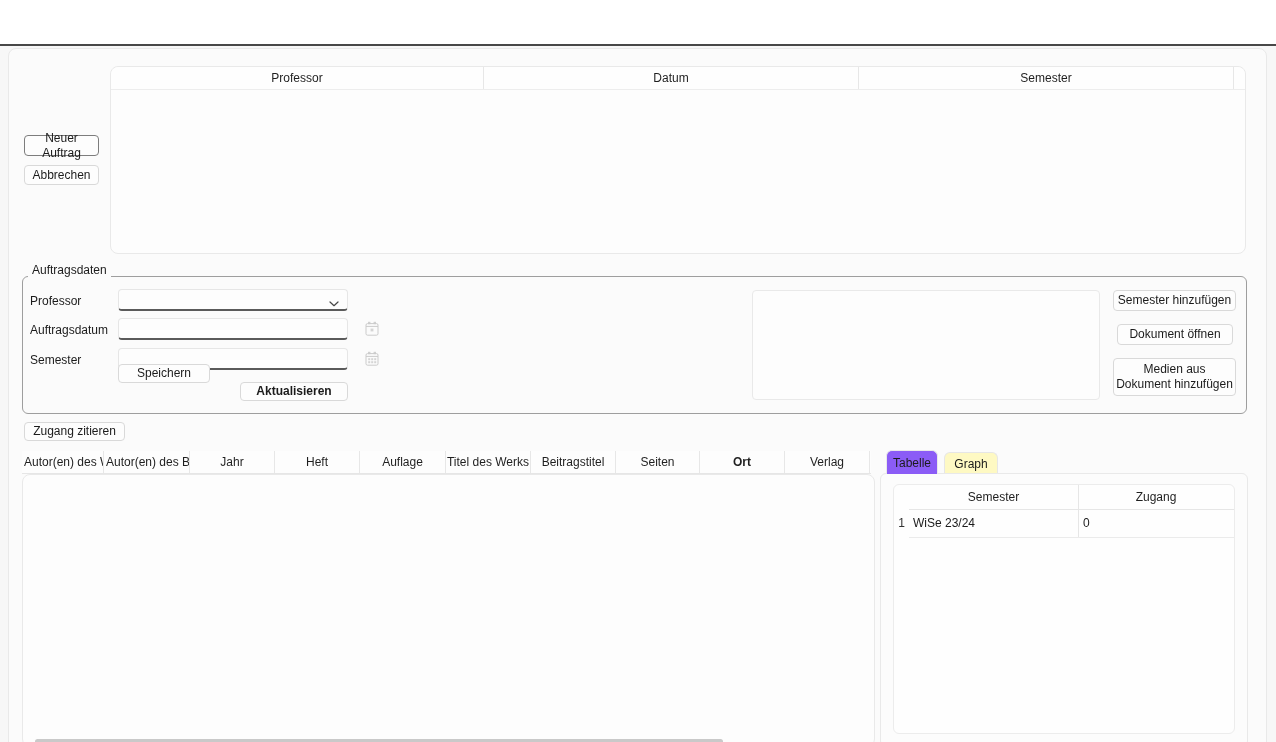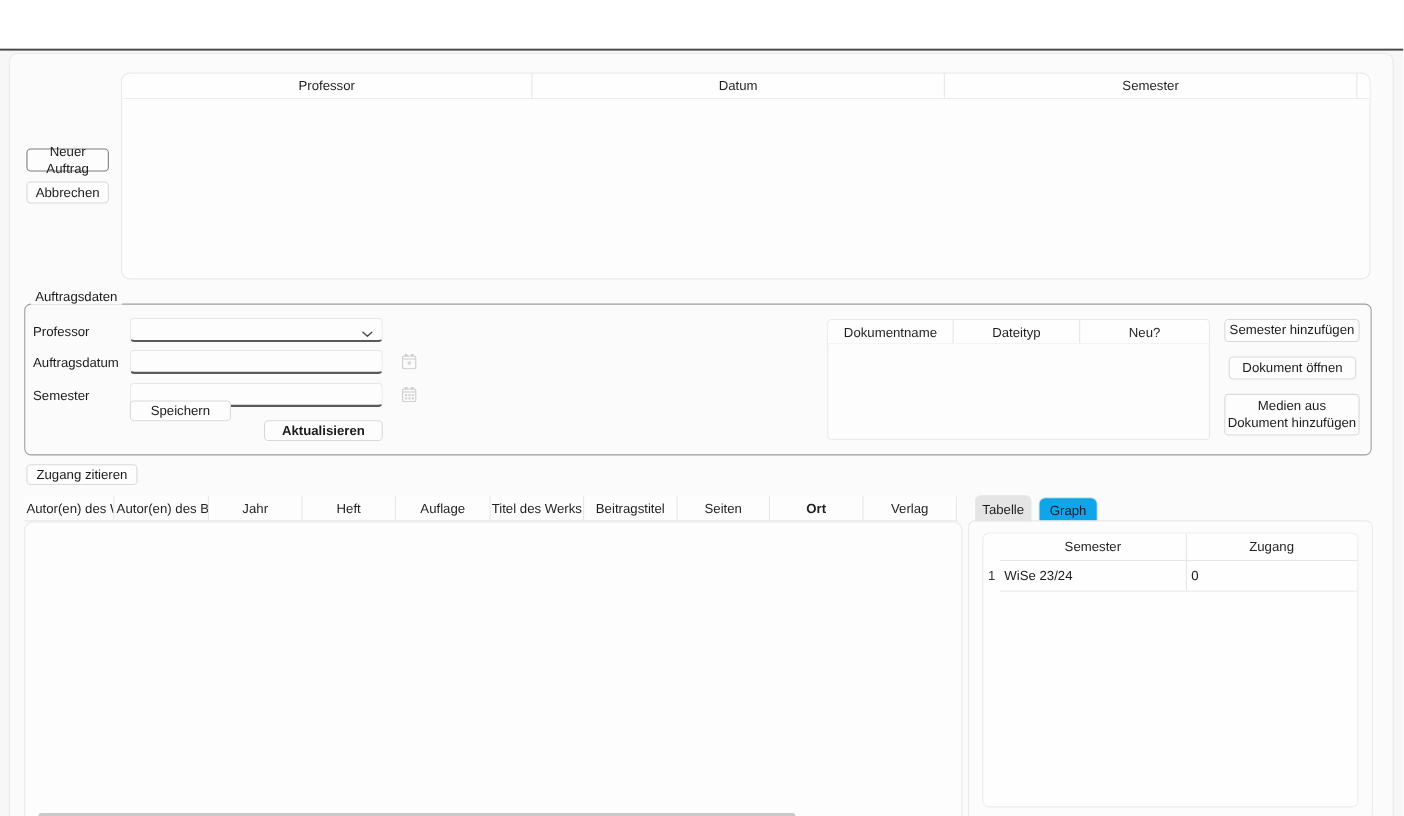--- a/index.html
+++ b/index.html
@@ -46,22 +46,22 @@
   .combo .chev{position:absolute;right:7px;top:7px;}
 
   
   .groupbox{border:1px solid #9e9e9e;border-radius:6px;box-sizing:border-box;background:transparent;}
   .group-label{background:#fbfbfb;padding:0 4px;color:#1b1b1b;}
 
   .lbl{display:flex;align-items:center;color:#1b1b1b;}
 
   
   .tab{display:flex;align-items:center;justify-content:center;border-radius:6px 6px 0 0;box-sizing:border-box;}
-  .tab.active{background:#e5e5e5;border:1px solid #e9e9e9;border-bottom:none;z-index:3;}
-  .tab.inactive{background:#0ea5e9;border:1px solid #e6e6e6;border-bottom:none;z-index:1;}
+  .tab.active{background:#8b5cf6;border:1px solid #e9e9e9;border-bottom:none;z-index:3;}
+  .tab.inactive{background:#fef9c3;border:1px solid #e6e6e6;border-bottom:none;z-index:1;}
 
   .scroll-thumb{background:#c9c9c9;border-radius:3px;}
   .vline{background:#e6e6e6;width:1px;}
   .hline{background:#e6e6e6;height:1px;}
 </style>
 </head>
 <body>
 
 <div class="screen">
 
@@ -125,25 +125,20 @@
       <rect x="3.2" y="10.2" width="2" height="2" fill="#d4d4d4"></rect>
         <rect x="6.2" y="10.2" width="2" height="2" fill="#d4d4d4"></rect>
         <rect x="9.2" y="10.2" width="2" height="2" fill="#d4d4d4"></rect>
     </svg>
   </span>
 
   <div class="abs btn" style="left:118px;top:320px;width:92px;height:19px;">Speichern</div>
   <div class="abs btn" style="left:240px;top:338px;width:108px;height:19px;font-weight:bold;">Aktualisieren</div>
 
   <div class="abs panel" style="left:752px;top:246px;width:348px;height:110px;border-radius:4px;">
-    <div class="hdr-row" style="height:22px;border-radius:4px 4px 0 0;">
-      <div class="hdr-cell sep-r" style="width:114px;">Dokumentname</div>
-      <div class="hdr-cell sep-r" style="width:115px;">Dateityp</div>
-      <div class="hdr-cell" style="width:117px;">Neu?</div>
-    </div>
     <div style="height:86px;"></div>
   </div>
 
   <div class="abs btn" style="left:1113px;top:246px;width:123px;height:21px;">Semester hinzufügen</div>
   <div class="abs btn" style="left:1117px;top:280px;width:116px;height:21px;">Dokument öffnen</div>
   <div class="abs btn" style="left:1113px;top:314px;width:123px;height:38px;padding:2px;">Medien aus Dokument hinzufügen</div>
 
   <div class="abs btn" style="left:24px;top:378px;width:101px;height:19px;">Zugang zitieren</div>
 
   <div class="abs hdr-row" style="left:22px;top:407px;width:849px;height:23px;background:#fdfdfd;border-bottom:1px solid #e6e6e6;">

